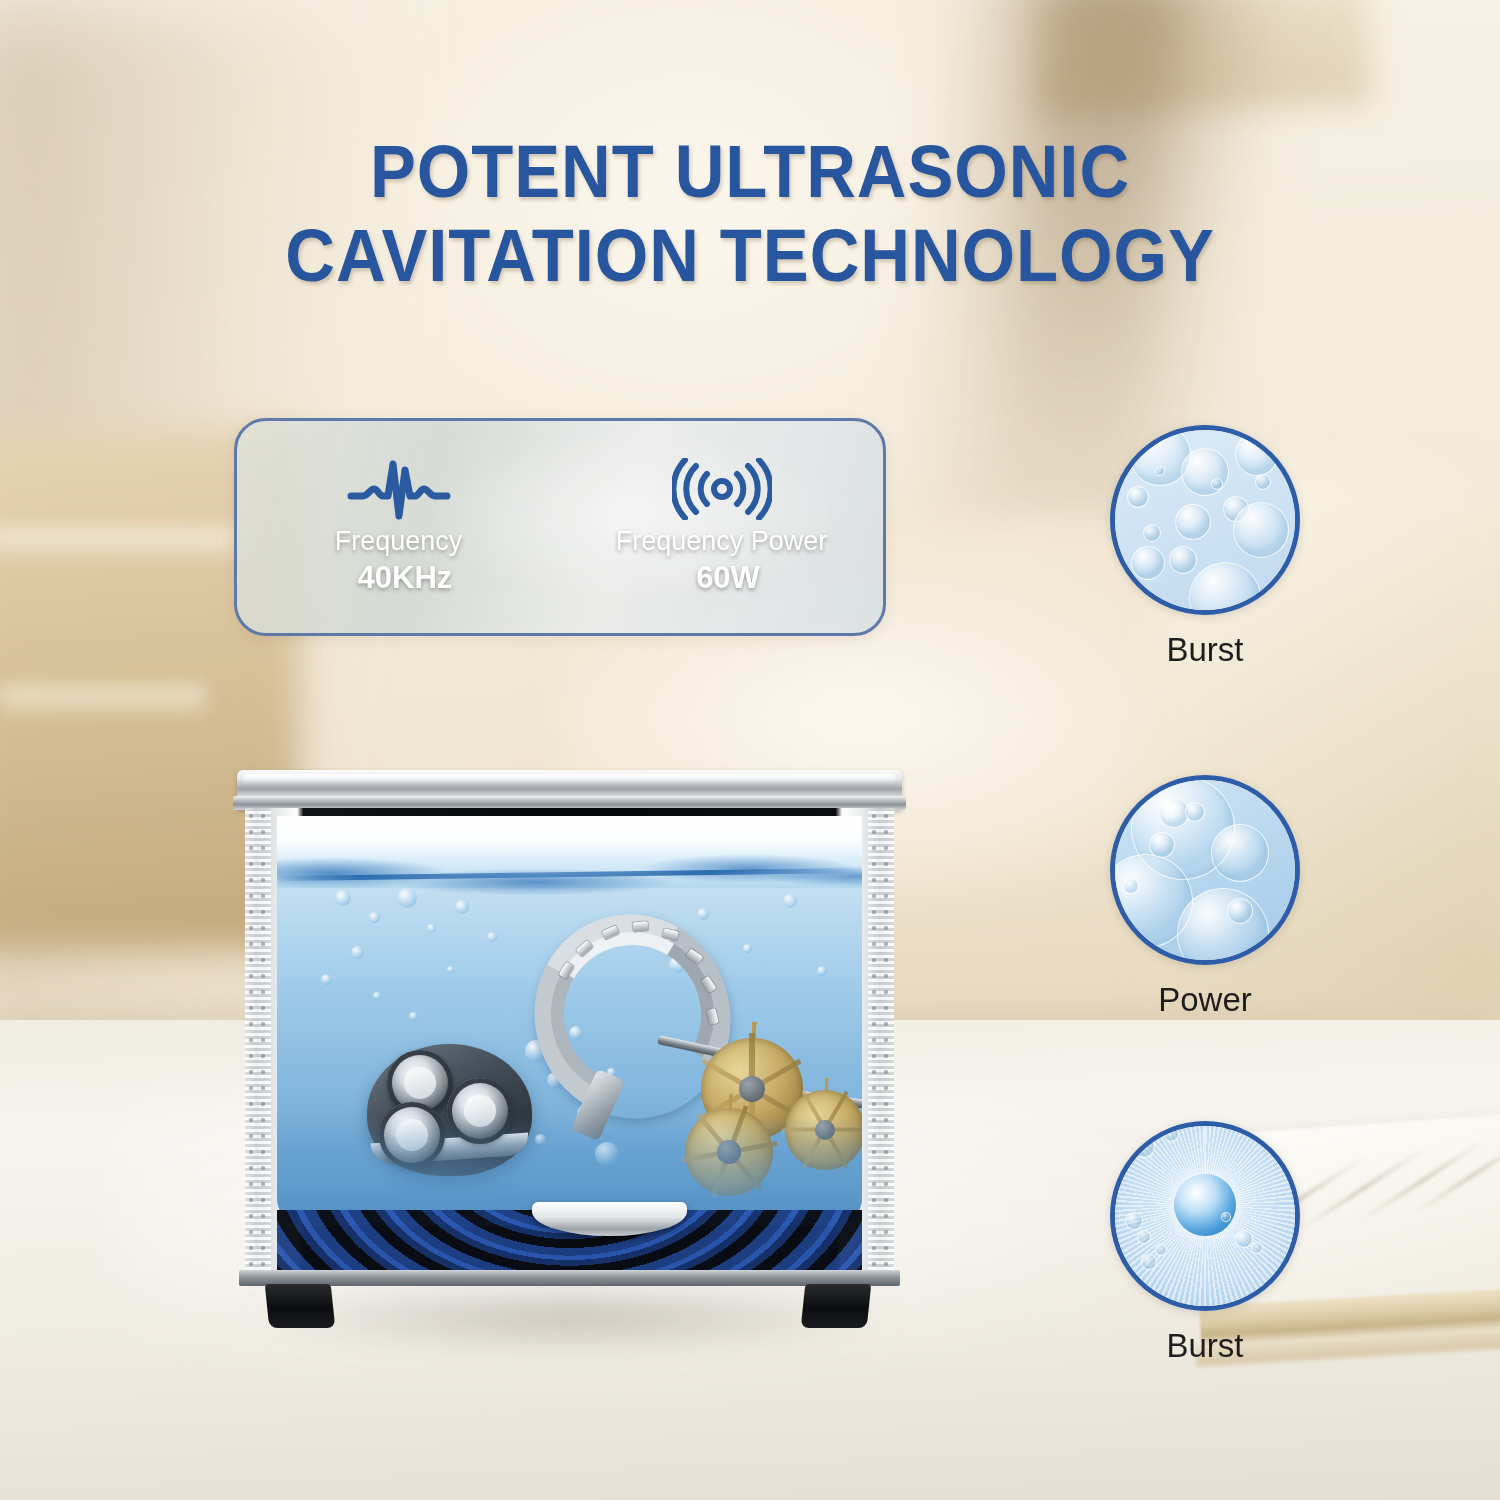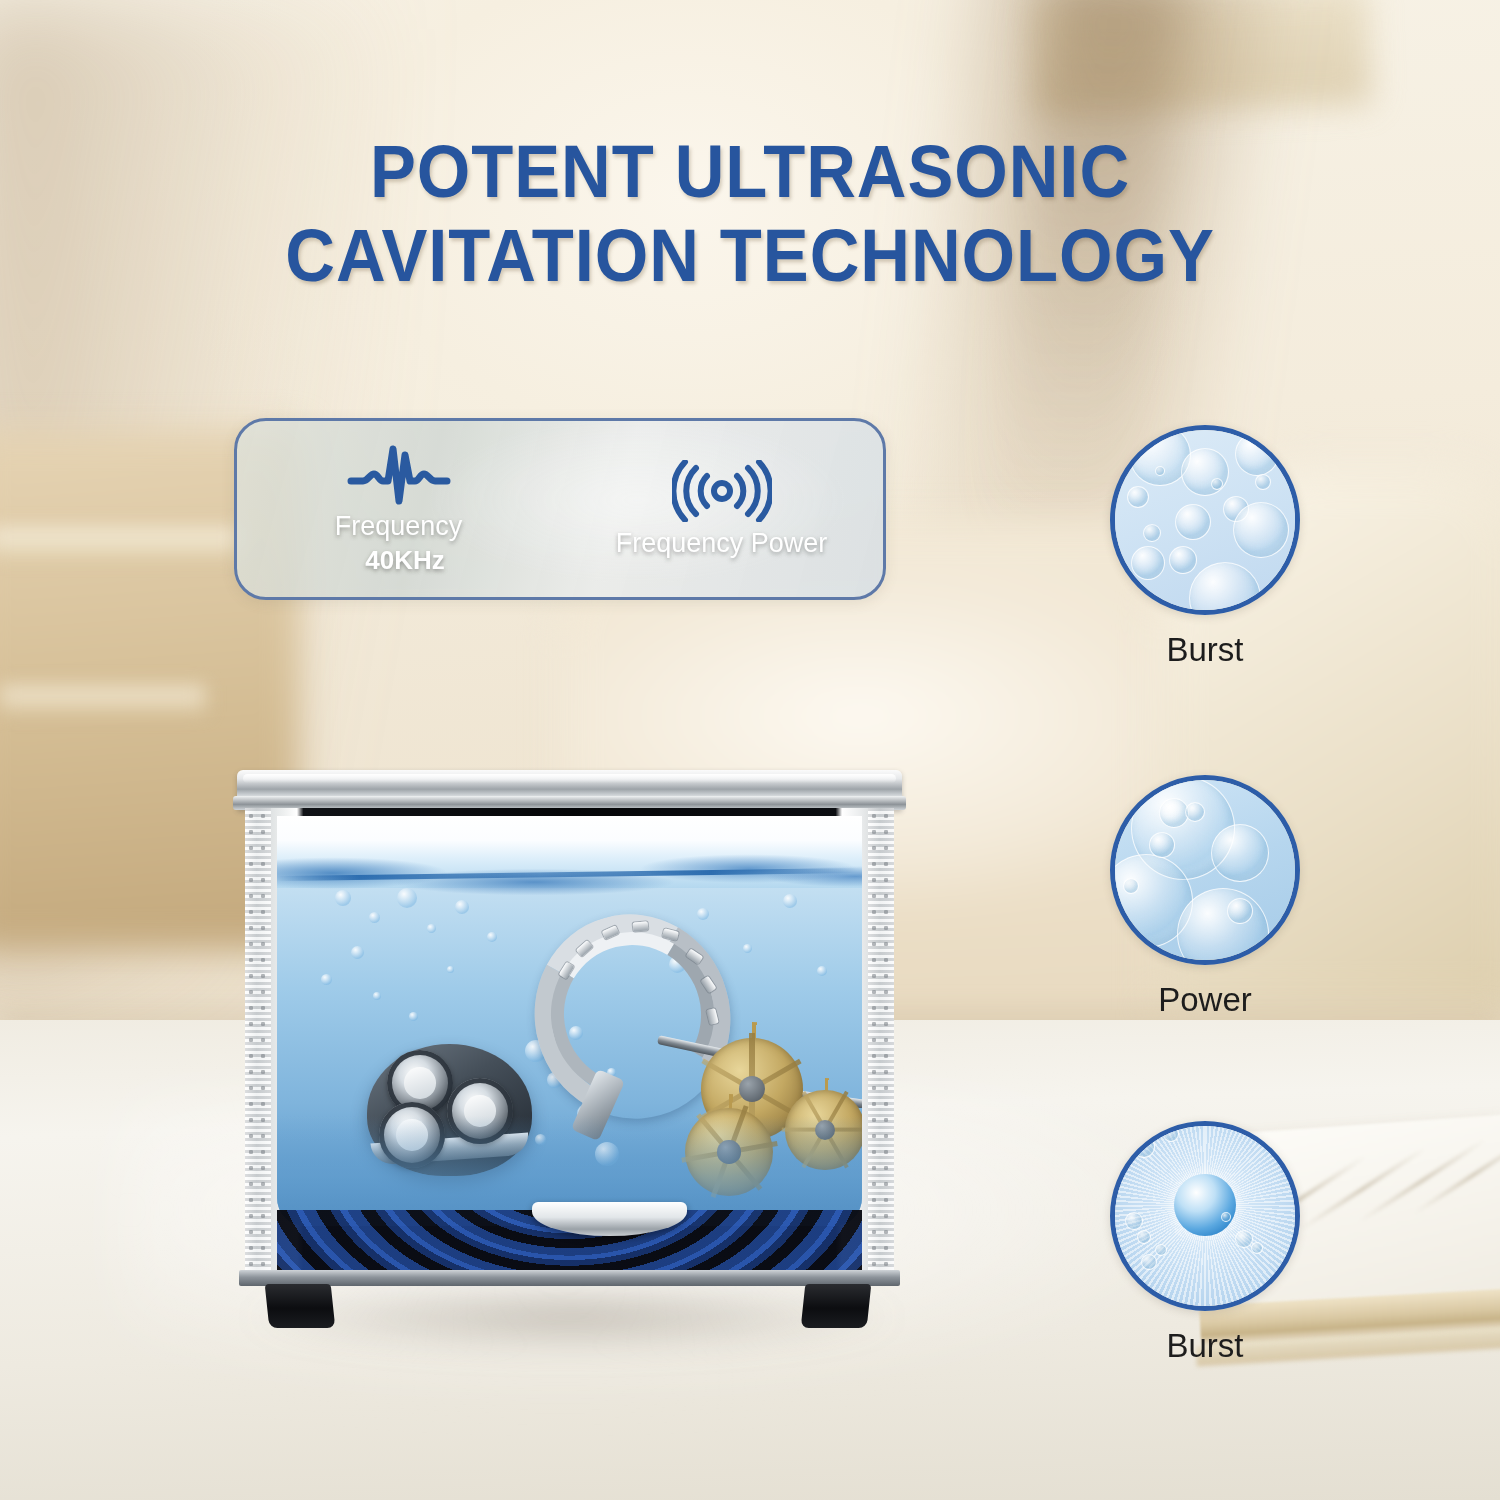--- a/index.html
+++ b/index.html
@@ -107,21 +107,21 @@
   .title {
     position:absolute; left:0; top:130px; width:1500px; text-align:center;
     font-weight:bold; font-size:74px; line-height:84px; letter-spacing:1px;
     color:#27559E; text-shadow:2px 3px 4px rgba(120,100,70,.30);
     transform:scaleX(.93); transform-origin:center;
   }
   .title .l2 { display:block; }
 
   
   .spec-panel {
-    position:absolute; left:234px; top:418px; width:652px; height:182px;
+    position:absolute; left:234px; top:418px; width:652px; height:218px;
     border:3px solid #5e79a8; border-radius:32px;
     background:
       linear-gradient(105deg, rgba(222,226,219,0.80) 0%, rgba(206,214,211,0.78) 30%,
                       rgba(232,236,238,0.80) 58%, rgba(214,222,228,0.82) 100%);
     backdrop-filter:blur(6px);
     display:flex; align-items:center;
     box-shadow:0 3px 14px rgba(110,95,70,.12);
     overflow:hidden;
   }
   .spec-panel::after{
@@ -129,21 +129,21 @@
     background:radial-gradient(ellipse 300px 120px at 62% 45%, rgba(255,255,255,.45), rgba(255,255,255,0) 70%);
     pointer-events:none;
   }
   .spec-cell { flex:1; text-align:center; position:relative; z-index:2; }
   .spec-icon { height:62px; display:flex; align-items:center; justify-content:center; }
   .spec-label {
     font-size:27px; color:#ffffff; margin-top:6px;
     text-shadow:0 2px 4px rgba(60,60,60,.45);
   }
   .spec-value {
-    font-size:26px; font-weight:bold; color:#ffffff; margin-top:3px;
+    font-size:31px; font-weight:bold; color:#ffffff; margin-top:3px;
     text-shadow:0 2px 4px rgba(60,60,60,.45);
     margin-left:13px;
   }
 
   
   .device { position:absolute; left:237px; top:770px; width:665px; height:560px; }
   .dev-shadow {
     position:absolute; left:10px; top:520px; width:650px; height:60px;
     background:radial-gradient(ellipse at 50% 45%, rgba(120,110,95,.42), rgba(255,255,255,0) 72%);
     filter:blur(16px);
@@ -408,20 +408,21 @@
           <path d="M35 16 A21 21 0 0 0 35 46"></path>
           <path d="M65 16 A21 21 0 0 1 65 46"></path>
           <path d="M24 8 A32 32 0 0 0 24 54"></path>
           <path d="M76 8 A32 32 0 0 1 76 54"></path>
           <path d="M13 2 A42 42 0 0 0 13 60"></path>
           <path d="M87 2 A42 42 0 0 1 87 60"></path>
         </g>
       </svg>
     </div>
     <div class="spec-label">Frequency Power</div>
+    <div class="spec-value">60W</div>
   </div>
 
 </div>
 
 <div class="device">
   <div class="dev-shadow"></div>
   <div class="dev-lid"></div>
   <div class="dev-lid-lip"></div>
   <div class="dev-body"></div>
   <div class="dev-side-l"></div>

